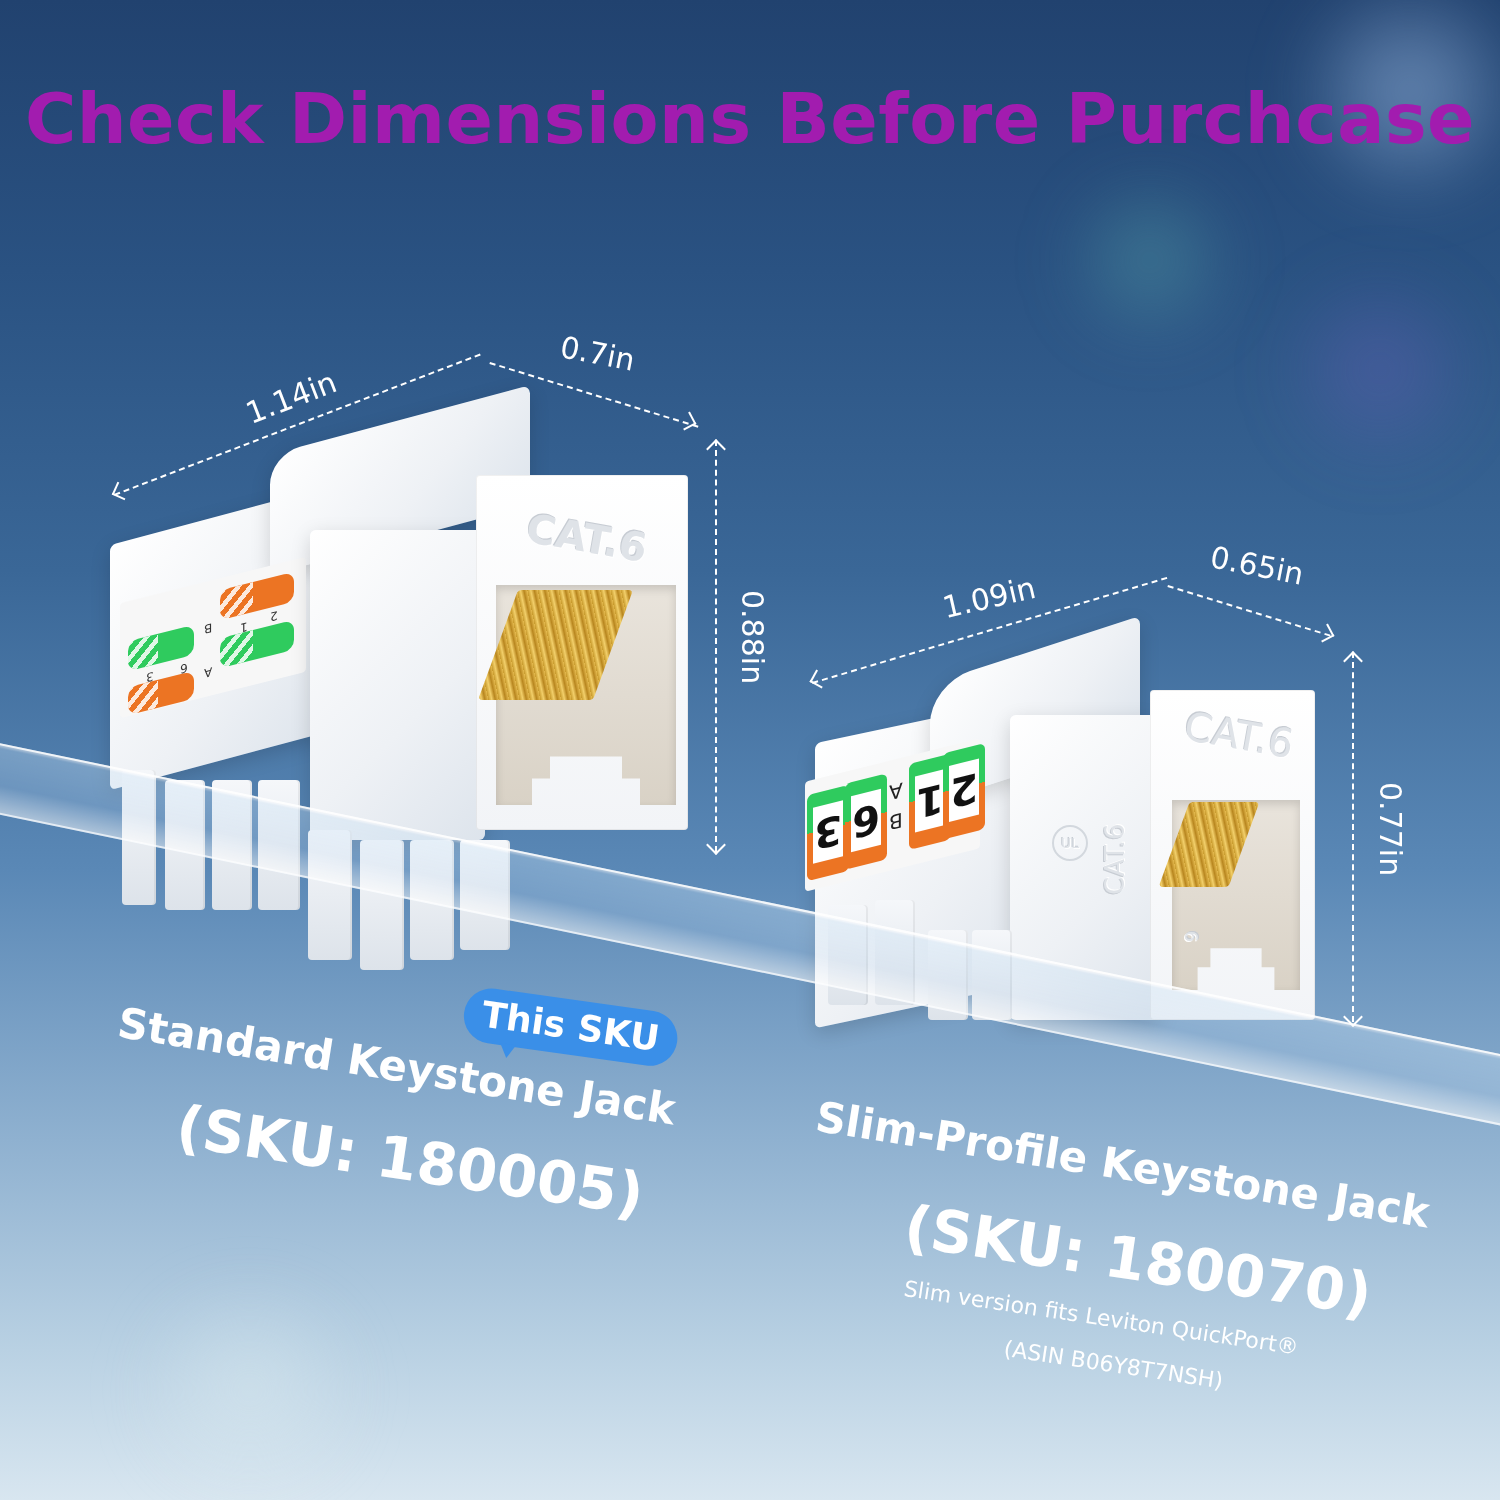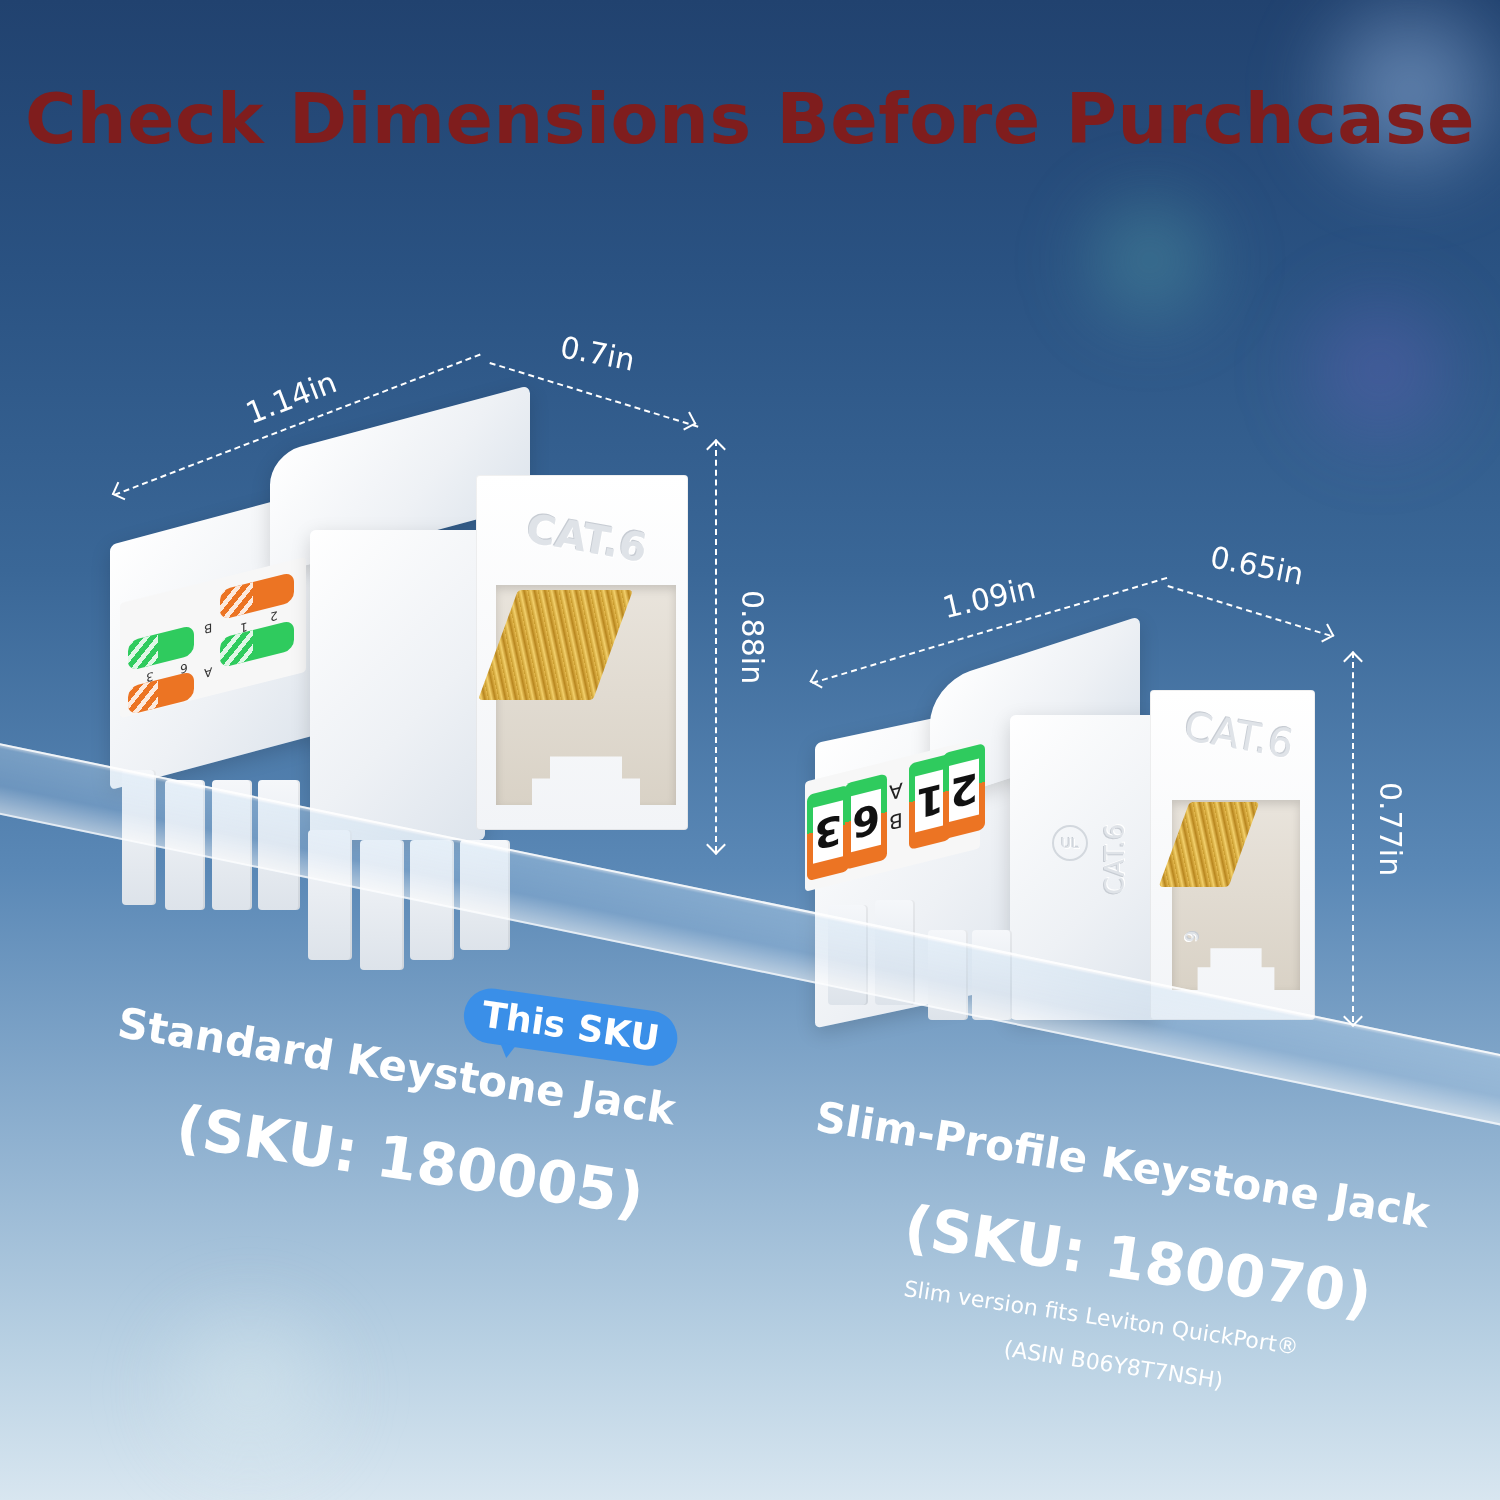--- a/index.html
+++ b/index.html
@@ -23,21 +23,21 @@
       position: absolute; left: -40px; top: 735px; width: 1600px; height: 70px;
       transform: rotate(11.7deg); transform-origin: 0 0;
       background: linear-gradient(180deg, rgba(255,255,255,0.55) 0px, rgba(200,225,245,0.35) 3px, rgba(190,215,240,0.25) 60%, rgba(255,255,255,0.5) 100%);
       border-top: 2px solid rgba(255,255,255,0.85);
       border-bottom: 2px solid rgba(255,255,255,0.7);
       z-index: 5;
     }
 
     .title {
       position: absolute; left: 0; top: 78px; width: 1500px; text-align: center;
-      font-size: 70px; font-weight: bold; letter-spacing: 0.5px; color: #7f1d1d;
+      font-size: 70px; font-weight: bold; letter-spacing: 0.5px; color: #a21caf;
     }
 
     .dim {
       position: absolute; font-size: 30px; color: #ffffff; white-space: nowrap;
       font-family: "DejaVu Sans", sans-serif; font-weight: normal;
     }
     .dim-line {
       position: absolute; height: 0; border-top: 2px dashed #ffffff; transform-origin: 0 0;
     }
     .arrow {

